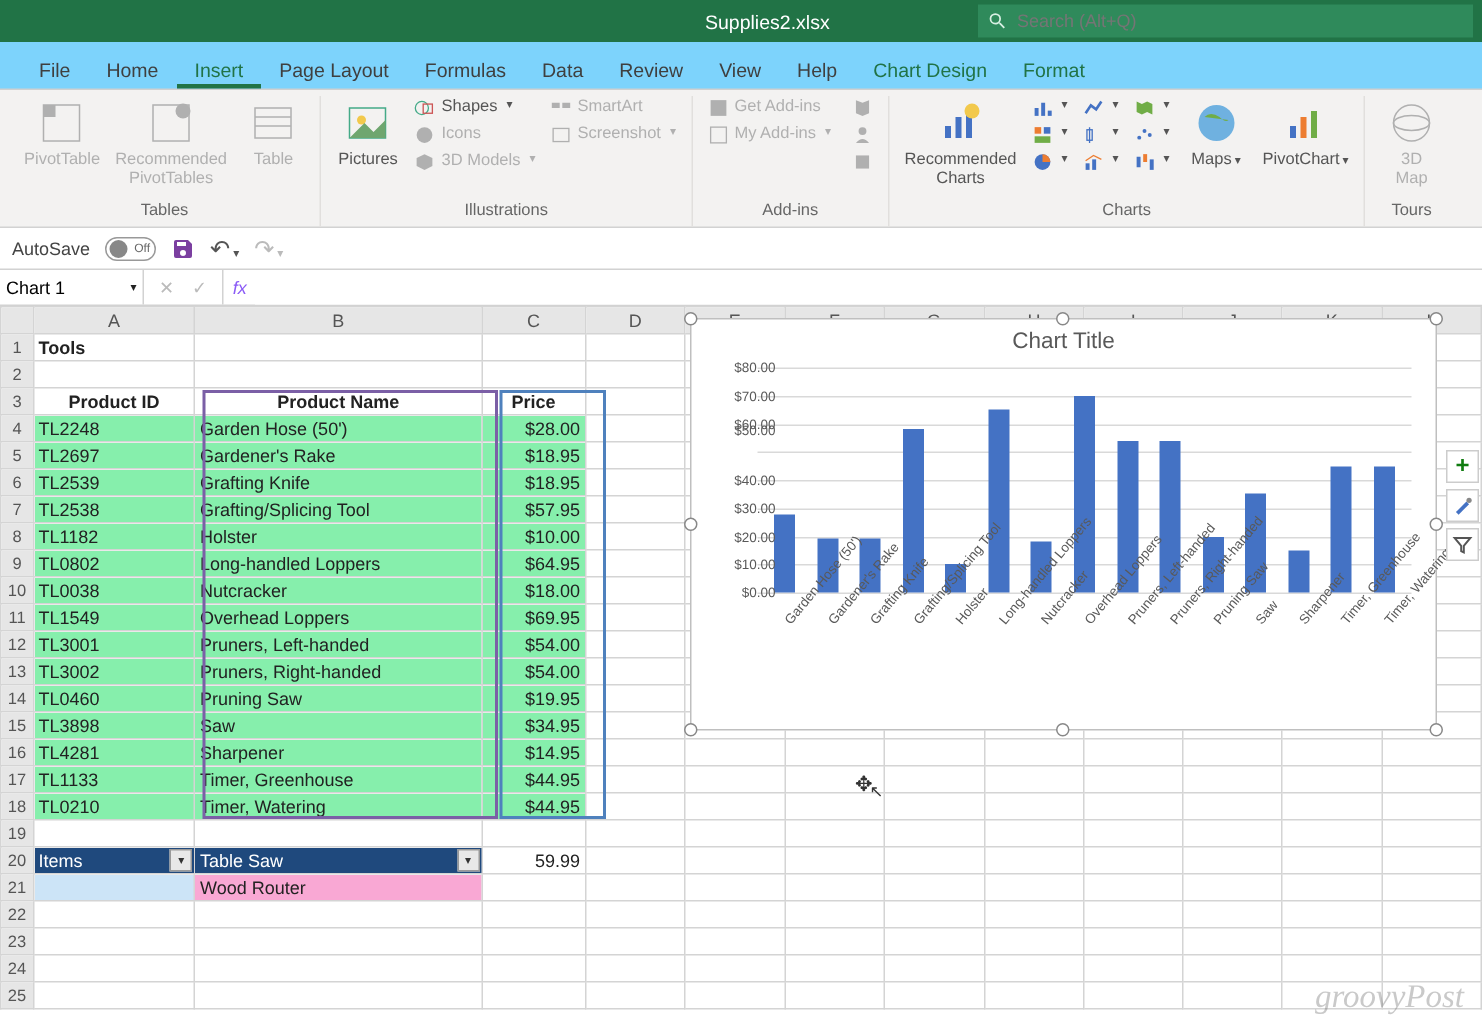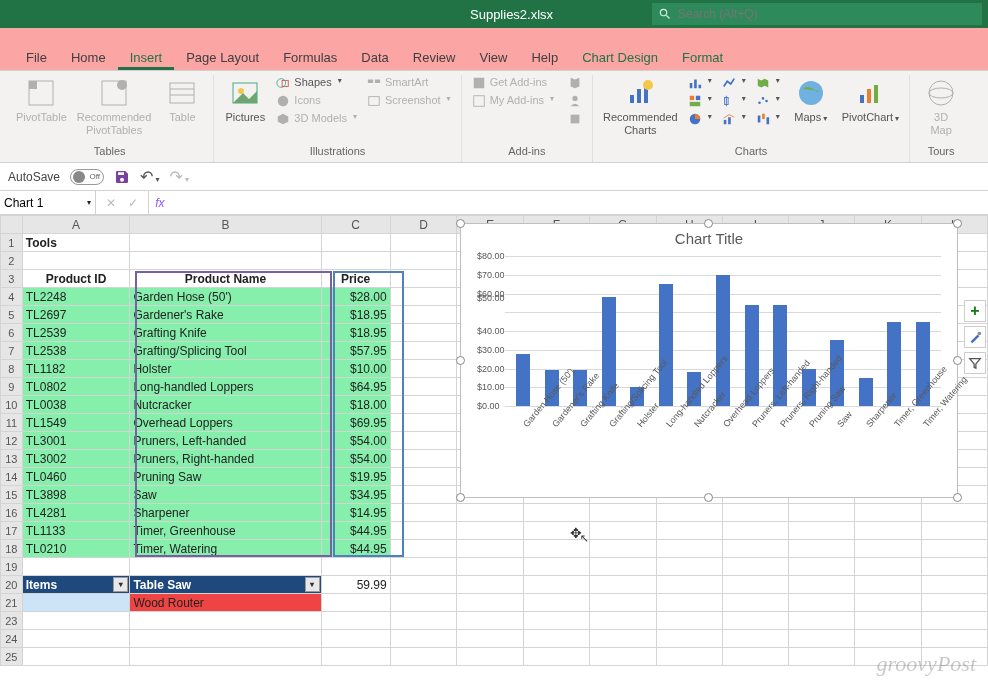--- a/index.html
+++ b/index.html
@@ -6,21 +6,21 @@
   body { font-family: "Segoe UI", Arial, sans-serif; font-size: 12px; background: #fff; width: 988px; height: 683px; overflow: hidden; color: #222; position: relative; }
   
   .titlebar { height: 28px; background: #217346; display: flex; align-items: center; color: #fff; }
   .titlebar .left { width: 260px; display: flex; align-items: center; padding-left: 8px; gap: 6px; }
   .title-name { flex: 0 0 auto; margin-left: 210px; font-size: 13px; }
   .title-spacer { flex: 1; }
   .search-wrap { display: flex; align-items: center; background: #2f8a5b; height: 22px; margin: 0 6px 0 0; width: 330px; padding: 0 6px; color: #d7efe2; gap: 6px; }
   .search-wrap svg { width: 14px; height: 14px; fill: #d7efe2; }
   .search-input { flex: 1; background: transparent; border: none; color: #d7efe2; font-size: 12px; outline: none; }
   
-  .tabs { height: 43px; background: #fca5a5; display: flex; align-items: flex-end; padding-left: 14px; gap: 0; border-bottom: 1px solid #d0d0d0; }
+  .tabs { height: 32px; background: #7dd3fc; display: flex; align-items: flex-end; padding-left: 14px; gap: 0; border-bottom: 1px solid #d0d0d0; }
   .tab { padding: 6px 12px 5px; font-size: 13px; color: #3f3f3f; cursor: pointer; }
   .tab.active { color: #217346; border-bottom: 3px solid #217346; padding-bottom: 2px; font-weight: 400; }
   .tab.context { color: #217346; }
   
   .ribbon { height: 92px; background: #f3f2f1; border-bottom: 1px solid #d2d2d2; display: flex; padding: 4px 6px 0; gap: 0; }
   .rgroup { display: flex; flex-direction: column; align-items: center; padding: 0 8px; border-right: 1px solid #e1dfdd; }
   .rgroup:last-child { border-right: none; }
   .rgroup .controls { display: flex; align-items: flex-start; gap: 6px; height: 70px; }
   .rgroup .glabel { font-size: 11px; color: #666; margin-top: 0; text-align: center; }
   .bigbtn { display: flex; flex-direction: column; align-items: center; justify-content: flex-start; width: auto; min-width: 46px; padding: 2px 2px 0; cursor: pointer; color: #555; }
@@ -52,36 +52,36 @@
   .grid .rowhdr { width: 22px; background: #e6e6e6; text-align: center; color: #555; font-size: 11px; }
   .grid thead th { background: #e6e6e6; text-align: center; font-weight: normal; color: #555; font-size: 12px; }
   .colA { width: 112px; }
   .colB { width: 198px; }
   .colC { width: 72px; }
   .colN { width: 72px; }
   .bold { font-weight: bold; }
   .right { text-align: right; }
   .sel-data td.colA, .sel-data td.colB, .sel-data td.colC { background: #86efac; }
   .hdr-cell { font-weight: bold; text-align: center; background: #fff !important; }
-  .items-row td.colA, .items-row td.colB { background: #ef4444; }
-  .items-hdr { background: #1f497d !important; color: #fff; font-weight: bold; position: relative; }
+  .items-row td.colA, .items-row td.colB { background: #f9a8d4; }
+  .items-hdr { background: #1f497d !important; color: #fff; font-weight: normal; position: relative; }
   .filter-arrow { position: absolute; right: 1px; top: 1px; width: 15px; height: 15px; background: #e8e8e8; border: 1px solid #999; display: flex; align-items: center; justify-content: center; font-size: 8px; color: #333; }
   .row21sel td.colA { background: #cce4f7; }
   .purple-border { position: absolute; border: 2px solid #7b5fa6; pointer-events: none; }
   .blue-border  { position: absolute; border: 2px solid #4f81bd; pointer-events: none; }
   
   .chart-obj { position: absolute; left: 460px; top: 8px; width: 498px; height: 275px; background: #fff; border: 1px solid #bfbfbf; }
   .chart-obj .sel-handle { position: absolute; width: 9px; height: 9px; border: 1px solid #888; background: #fff; border-radius: 50%; }
   .h-tl{top:-5px;left:-5px}.h-tr{top:-5px;right:-5px}.h-bl{bottom:-5px;left:-5px}.h-br{bottom:-5px;right:-5px}
   .h-tc{top:-5px;left:calc(50% - 5px)}.h-bc{bottom:-5px;left:calc(50% - 5px)}
   .h-ml{top:calc(50% - 5px);left:-5px}.h-mr{top:calc(50% - 5px);right:-5px}
   .chart-title { text-align: center; font-size: 15px; color: #595959; padding: 6px 0 4px; }
   .plot { position: absolute; left: 44px; top: 32px; width: 436px; height: 150px; }
   .gridline { position: absolute; left: 0; width: 100%; border-top: 1px solid #d9d9d9; }
-  .ylab { position: absolute; right: 440px; width: 40px; text-align: left; font-size: 9px; color: #595959; transform: translateY(-50%); }
+  .ylab { position: absolute; right: 440px; width: 40px; text-align: right; font-size: 9px; color: #595959; transform: translateY(-50%); }
   .bars { position: absolute; left: 0; bottom: 0; width: 100%; height: 100%; display: flex; align-items: flex-end; justify-content: space-around; padding: 0 4px; }
   .bar { width: 14px; background: #4472c4; }
   .xlabels { position: absolute; left: 44px; top: 184px; width: 436px; height: 80px; display: flex; justify-content: space-around; padding: 0 4px; }
   .xlab { font-size: 9px; color: #595959; transform: rotate(-50deg); transform-origin: top right; width: 14px; white-space: nowrap; text-align: right; position: relative; top: 4px; }
   
   .chart-side { position: absolute; left: 964px; top: 300px; display: flex; flex-direction: column; gap: 4px; }
   .chart-side .sb { width: 22px; height: 22px; border: 1px solid #ccc; background: #fff; display: flex; align-items: center; justify-content: center; cursor: pointer; }
   .watermark { position: absolute; right: 12px; bottom: 6px; font-family: Georgia, serif; font-style: italic; font-size: 22px; color: rgba(100,100,100,0.35); }
   .move-cursor { position: absolute; left: 570px; top: 310px; font-size: 14px; pointer-events:none; color:#333; }
 </style>
@@ -724,20 +724,35 @@
           <td></td>
           <td></td>
           <td></td>
           <td></td>
           <td></td>
           <td></td>
           <td></td>
           <td></td>
         </tr>
         <tr>
+          <td class="rowhdr">22</td>
+          <td class="colA"></td>
+          <td class="colB"></td>
+          <td class="colC"></td>
+          <td></td>
+          <td></td>
+          <td></td>
+          <td></td>
+          <td></td>
+          <td></td>
+          <td></td>
+          <td></td>
+          <td></td>
+        </tr>
+        <tr>
           <td class="rowhdr">23</td>
           <td class="colA"></td>
           <td class="colB"></td>
           <td class="colC"></td>
           <td></td>
           <td></td>
           <td></td>
           <td></td>
           <td></td>
           <td></td>

